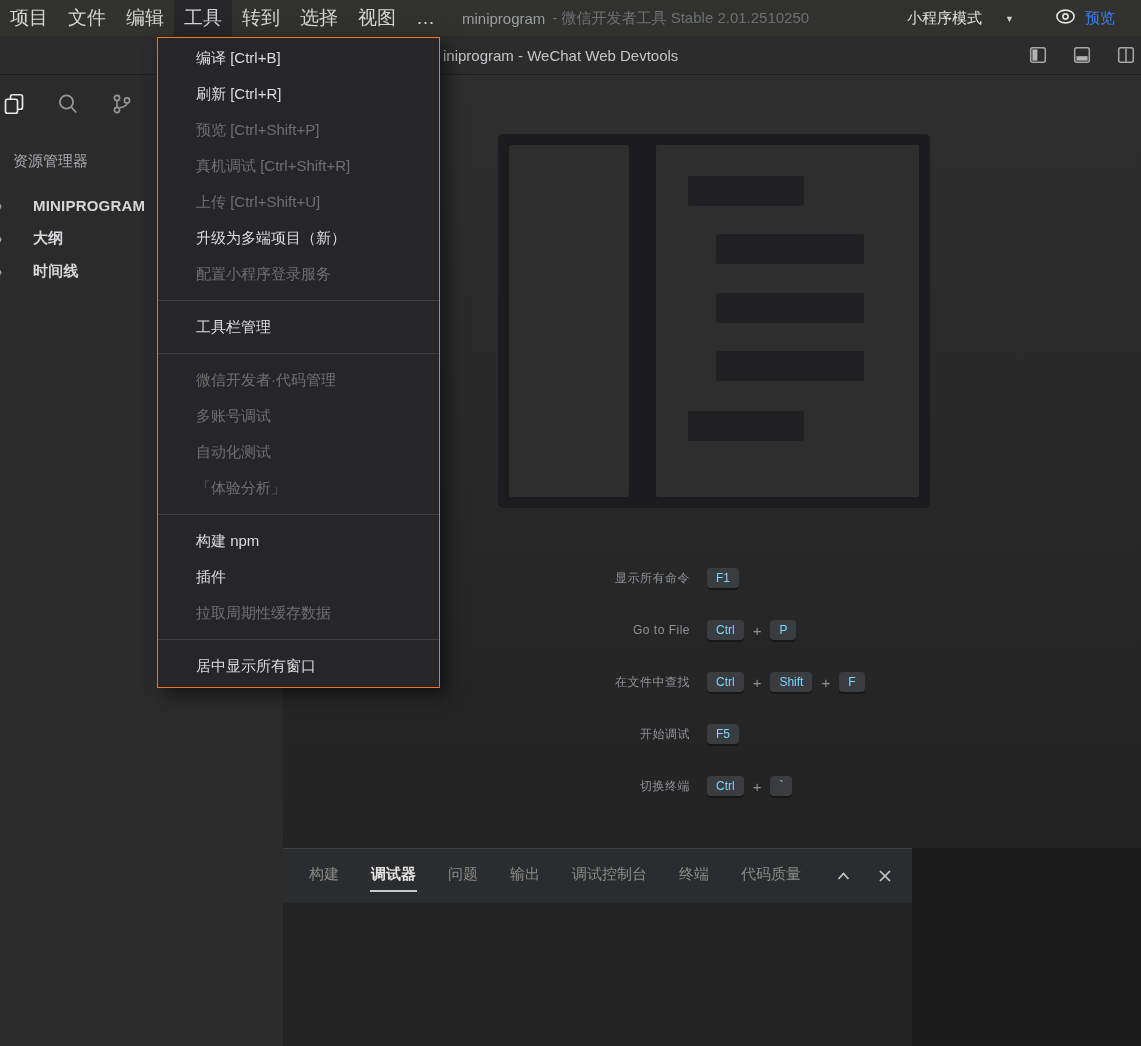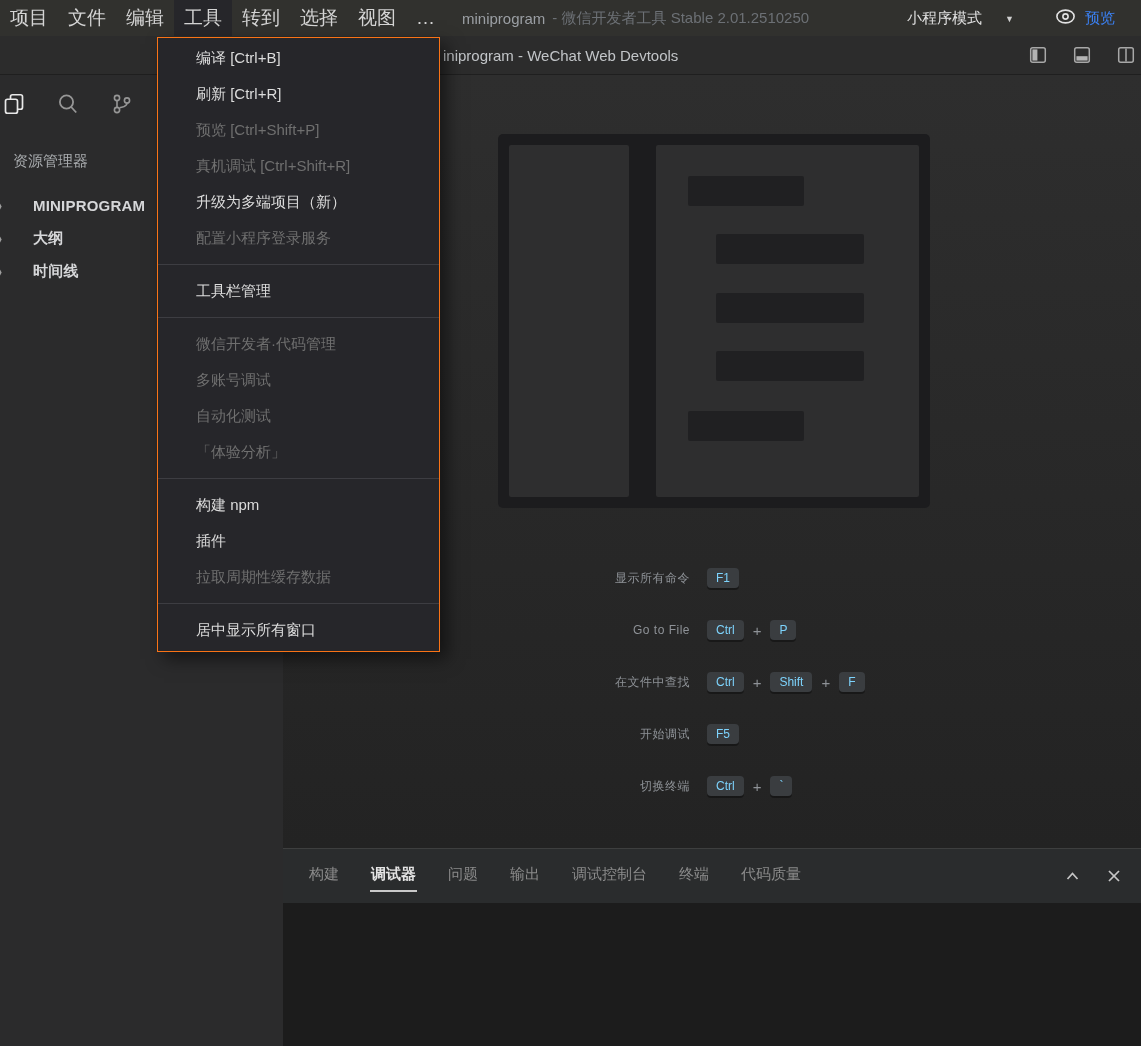--- a/index.html
+++ b/index.html
@@ -54,21 +54,21 @@
   .b4{left:60px; top:206px; width:148px;}
   .b5{left:32px; top:266px; width:116px;}
   .shortcuts{position:absolute; top:477px; left:0; width:100%;}
   .sc-row{display:flex; align-items:center; height:52px;}
   .sc-label{width:407px; text-align:right; font-size:12px; color:#8e9297; letter-spacing:.5px;}
   .sc-keys{display:flex; align-items:center; gap:9px; margin-left:17px;}
   .kbd{background:var(--keycap-bg); border-radius:4px; padding:3px 9px; min-width:16px; text-align:center;
        font-size:12px; color:#7dd3fc; box-shadow:0 2px 0 rgba(0,0,0,.35);}
   .plus{font-size:15px; color:#8e9297;}
   
-  .panel{position:absolute; left:283px; right:0; top:848px; bottom:0; display:flex; flex-direction:column; z-index:1;justify-content:flex-end;}
+  .panel{position:absolute; left:283px; right:0; top:848px; bottom:0; display:flex; flex-direction:row; z-index:1;justify-content:flex-end;}
   .panel-bar{height:55px; background:var(--panel-bar-bg); border-top:1px solid #3e3f3f; display:flex; align-items:center; padding-left:25px;}
   .tab{font-size:15px; color:#8b8b8b; margin-right:30px; padding:5px 1px 6px; border-bottom:2px solid transparent;}
   .tab.active{color:#e4e4e4; font-weight:700; border-bottom-color:var(--active-tab-underline);}
   .panel-actions{margin-left:auto; margin-right:16px; display:flex; align-items:center; gap:20px;}
   .pa-btn{width:22px; height:22px; display:flex; align-items:center; justify-content:center;}
   .panel-content{flex:1; background:var(--panel-content-bg);}
   
   .menu{position:absolute; left:157px; top:37px; width:283px; background:var(--menu-bg);
     border:1px solid #f97316; box-shadow:7px 7px 16px rgba(0,0,0,.5); z-index:20; padding:2px 0 3px;}
   .menu-item{height:36px; display:flex; align-items:center; padding:0 18px 0 38px; font-size:15px; color:#dcdcdc; white-space:nowrap;}
@@ -263,20 +263,23 @@
     </div>
     <div class="menu-item">
       <span class="mi-label">刷新 [Ctrl+R]</span>
     </div>
     <div class="menu-item disabled">
       <span class="mi-label">预览 [Ctrl+Shift+P]</span>
     </div>
     <div class="menu-item disabled">
       <span class="mi-label">真机调试 [Ctrl+Shift+R]</span>
     </div>
+    <div class="menu-item disabled">
+      <span class="mi-label">上传 [Ctrl+Shift+U]</span>
+    </div>
     <div class="menu-item">
       <span class="mi-label">升级为多端项目（新）</span>
     </div>
     <div class="menu-item disabled">
       <span class="mi-label">配置小程序登录服务</span>
     </div>
     <div class="menu-divider"></div>
     <div class="menu-item">
       <span class="mi-label">工具栏管理</span>
     </div>

